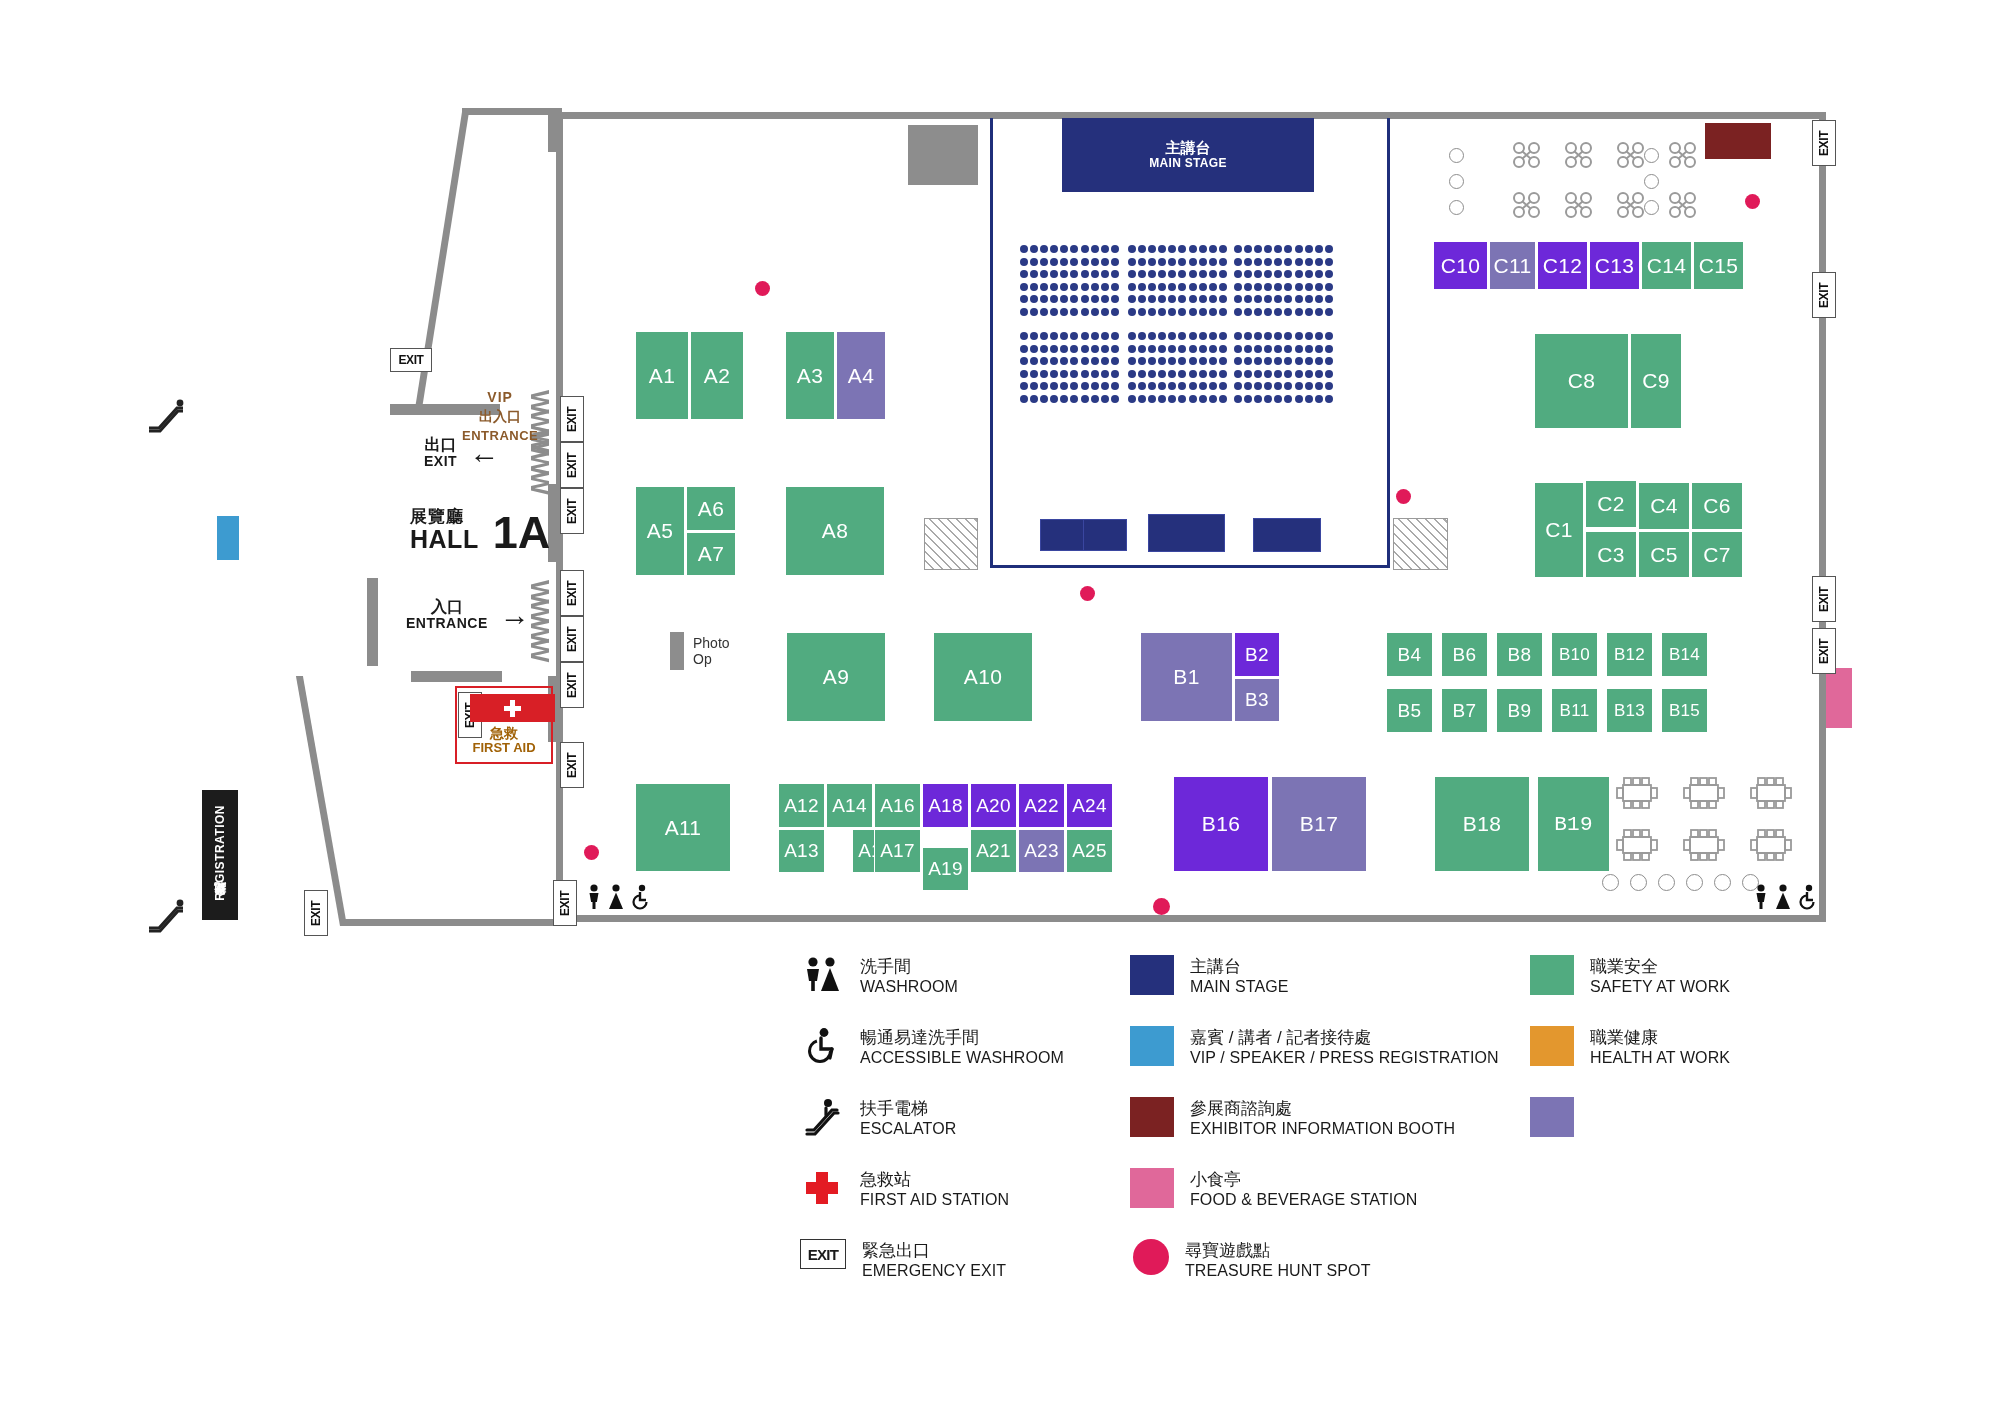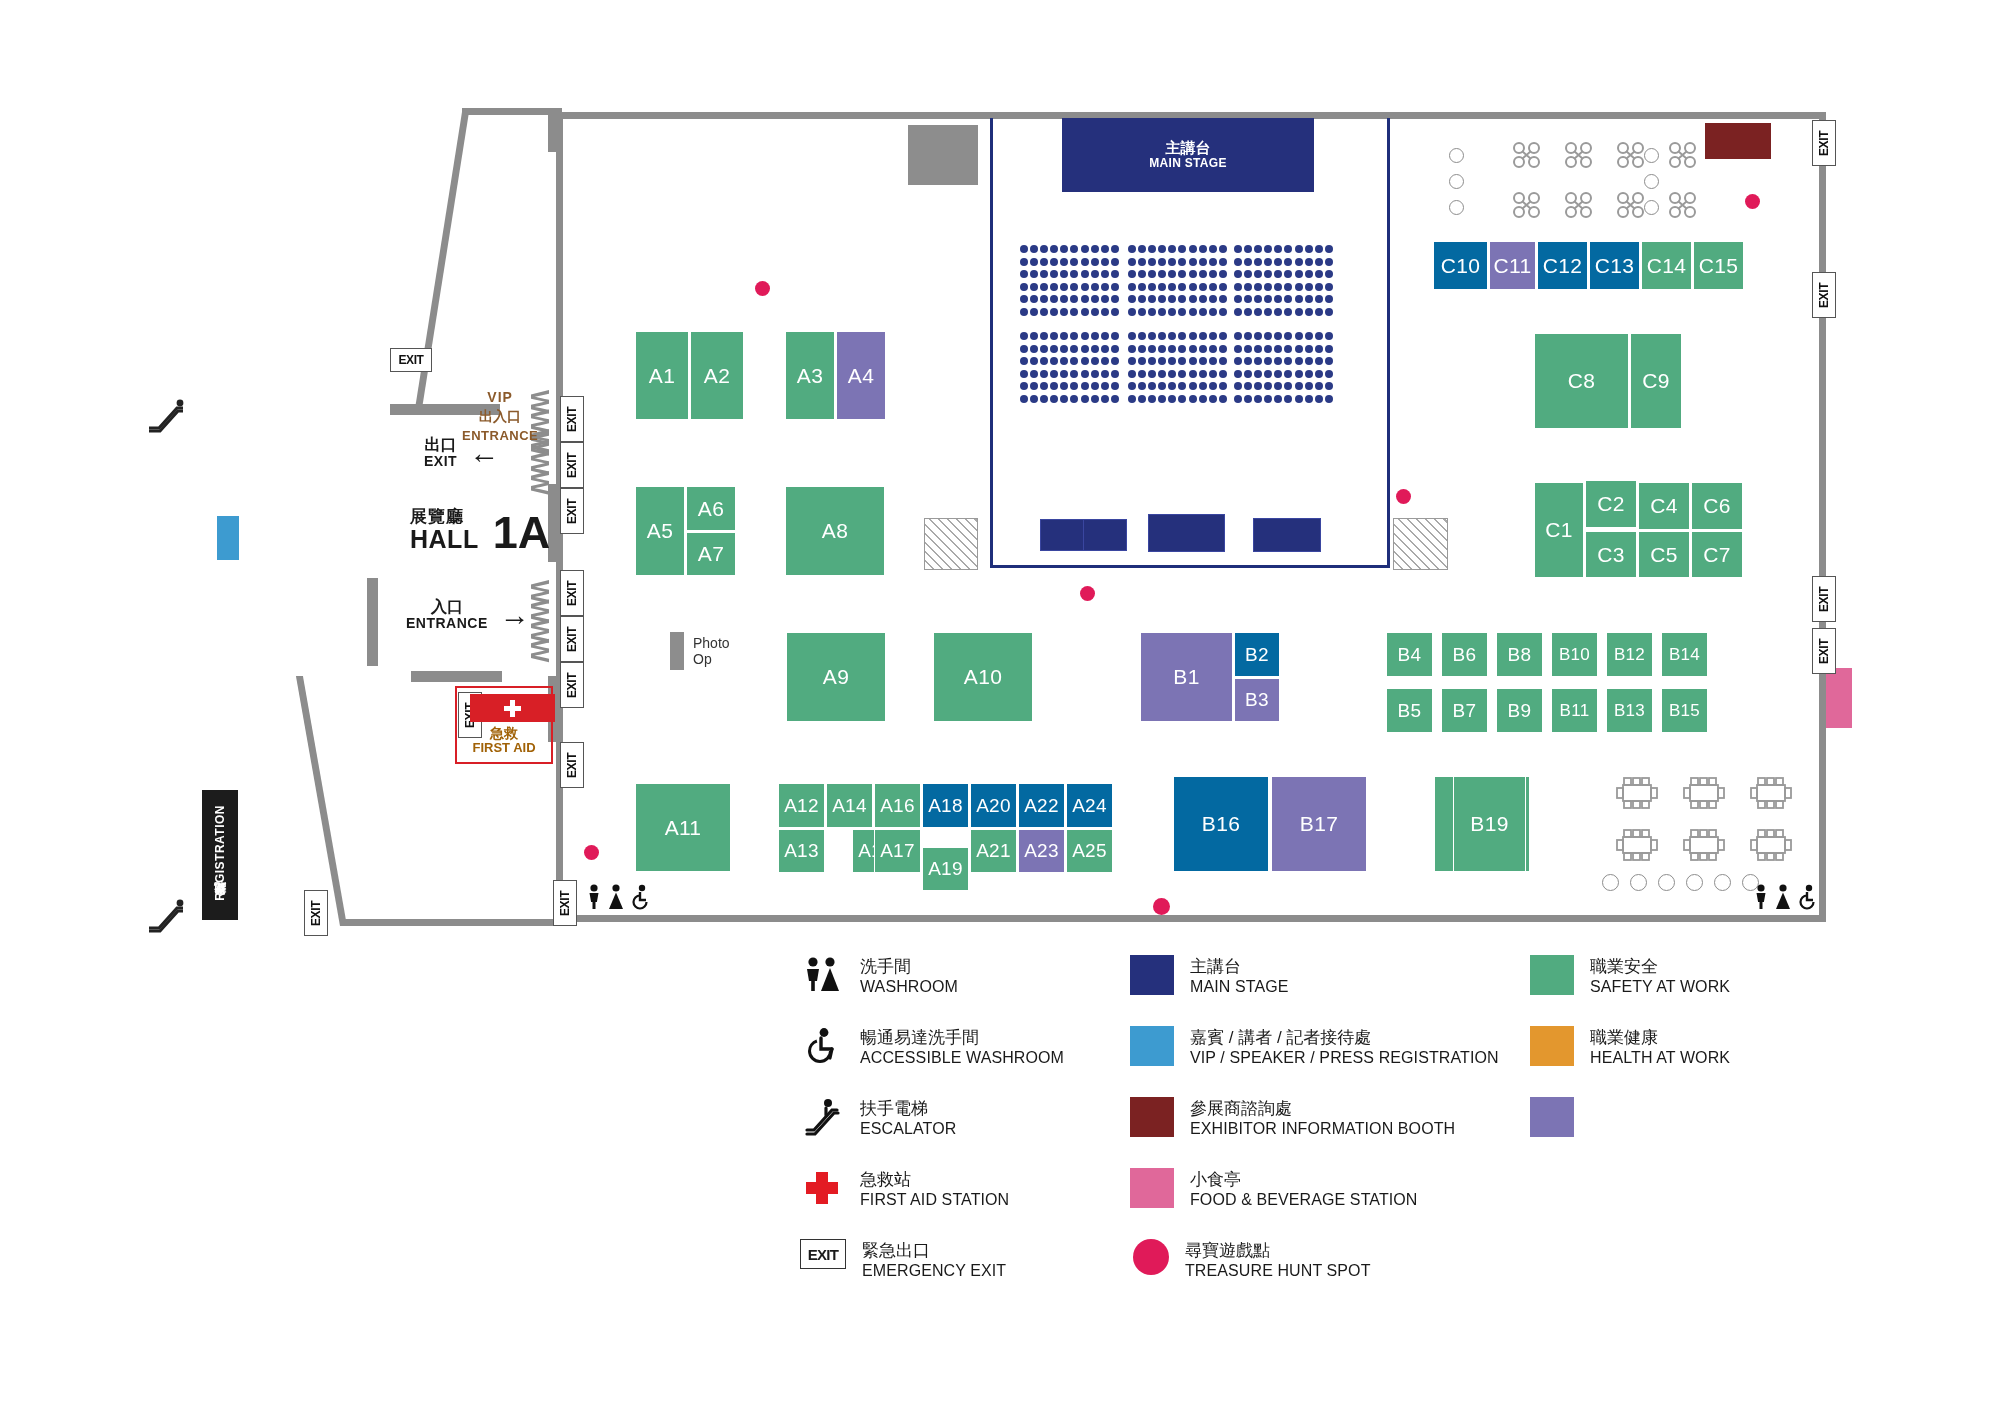--- a/index.html
+++ b/index.html
@@ -10,21 +10,21 @@
   
   #hall-outline{left:556px;top:112px;width:1270px;height:810px;
      border:7px solid #8c8c8c;box-sizing:border-box;background:transparent;}
   .wall{position:absolute;background:#8c8c8c;}
   .wall-thin{position:absolute;background:#8c8c8c;}
   
   .booth{position:absolute;box-sizing:border-box;display:flex;
      align-items:center;justify-content:center;color:#ffffff;
      font-size:21px;letter-spacing:.3px;border:1px solid #ffffff;}
   .g{background:#51ab80;}
-  .o{background:#0369a1;}
+  .o{background:#6d28d9;}
   .p{background:#7c74b4;}
   .booth.small{font-size:19px;}
   .booth.tiny{font-size:17px;}
   
   #stage-room{position:absolute;left:990px;top:118px;width:400px;height:450px;
      border:3px solid #1f2f7a;border-top:none;box-sizing:border-box;}
   #main-stage{position:absolute;left:1062px;top:118px;width:252px;height:74px;
      background:#25307c;color:#fff;display:flex;flex-direction:column;
      align-items:center;justify-content:center;line-height:1.15;}
   #main-stage .cn{font-size:15px;font-weight:bold;}
@@ -263,21 +263,21 @@
 <div class="booth small g" style="left:1386px;top:688px;width:47px;height:45px;">B5</div>
 <div class="booth small g" style="left:1441px;top:688px;width:47px;height:45px;">B7</div>
 <div class="booth small g" style="left:1496px;top:688px;width:47px;height:45px;">B9</div>
 <div class="booth tiny g" style="left:1551px;top:688px;width:47px;height:45px;">B11</div>
 <div class="booth tiny g" style="left:1606px;top:688px;width:47px;height:45px;">B13</div>
 <div class="booth tiny g" style="left:1661px;top:688px;width:47px;height:45px;">B15</div>
 
 <div class="booth o" style="left:1173px;top:776px;width:96px;height:96px;">B16</div>
 <div class="booth p" style="left:1271px;top:776px;width:96px;height:96px;">B17</div>
 <div class="booth g" style="left:1434px;top:776px;width:96px;height:96px;">B18</div>
-<div class="booth g" style="left:1453px;top:776px;width:73px;height:96px;">B19</div>
+<div class="booth g" style="left:1537px;top:776px;width:73px;height:96px;font-family:Liberation Mono, monospace;">B19</div>
 
 <div class="booth o" style="left:1433px;top:241px;width:55px;height:49px;">C10</div>
 <div class="booth p" style="left:1489px;top:241px;width:47px;height:49px;">C11</div>
 <div class="booth o" style="left:1537px;top:241px;width:51px;height:49px;text-align:center;">C12</div>
 <div class="booth o" style="left:1589px;top:241px;width:51px;height:49px;">C13</div>
 <div class="booth g" style="left:1641px;top:241px;width:51px;height:49px;">C14</div>
 <div class="booth g" style="left:1693px;top:241px;width:51px;height:49px;">C15</div>
 
 <div class="booth g" style="left:1534px;top:333px;width:95px;height:96px;">C8</div>
 <div class="booth g" style="left:1630px;top:333px;width:52px;height:96px;">C9</div>

